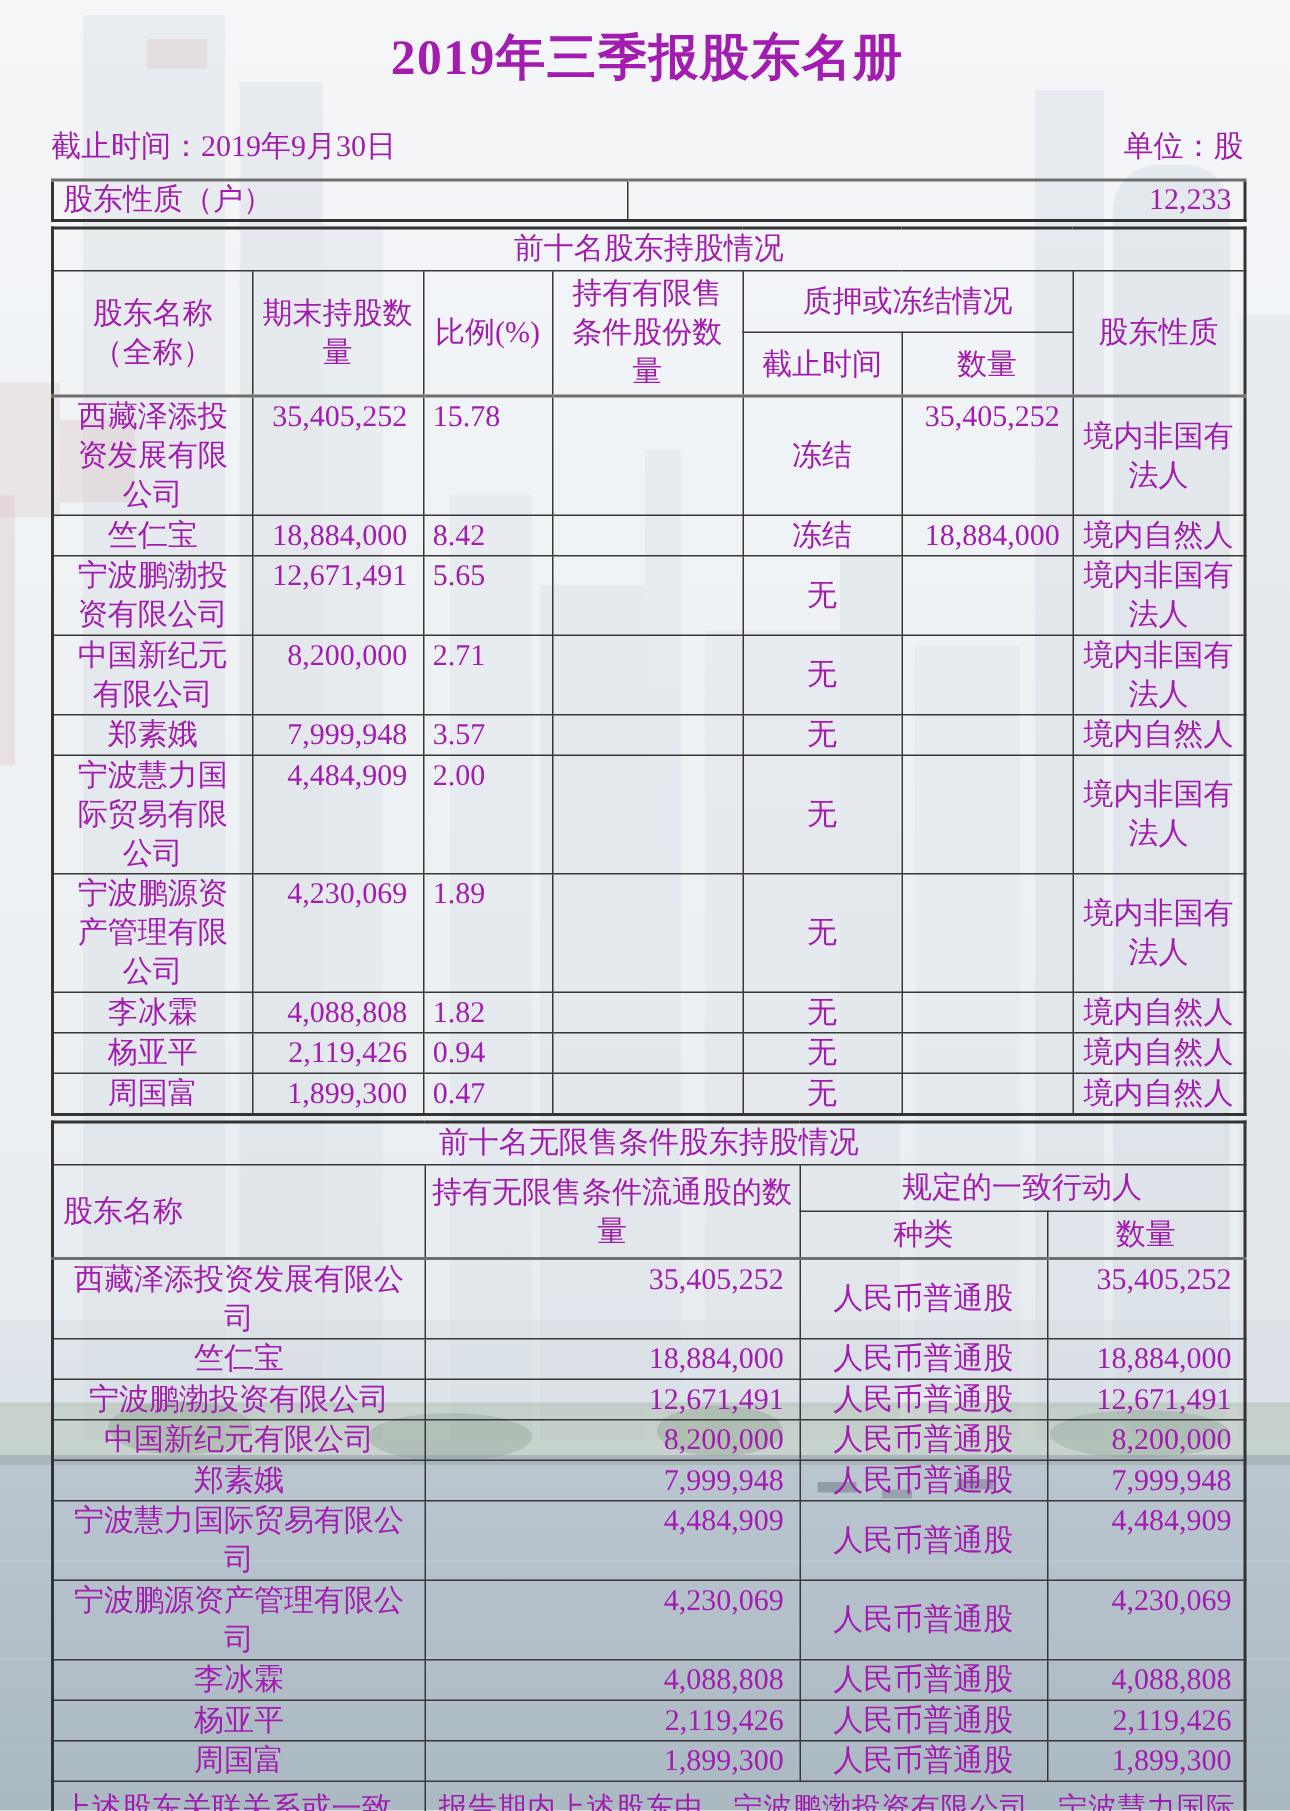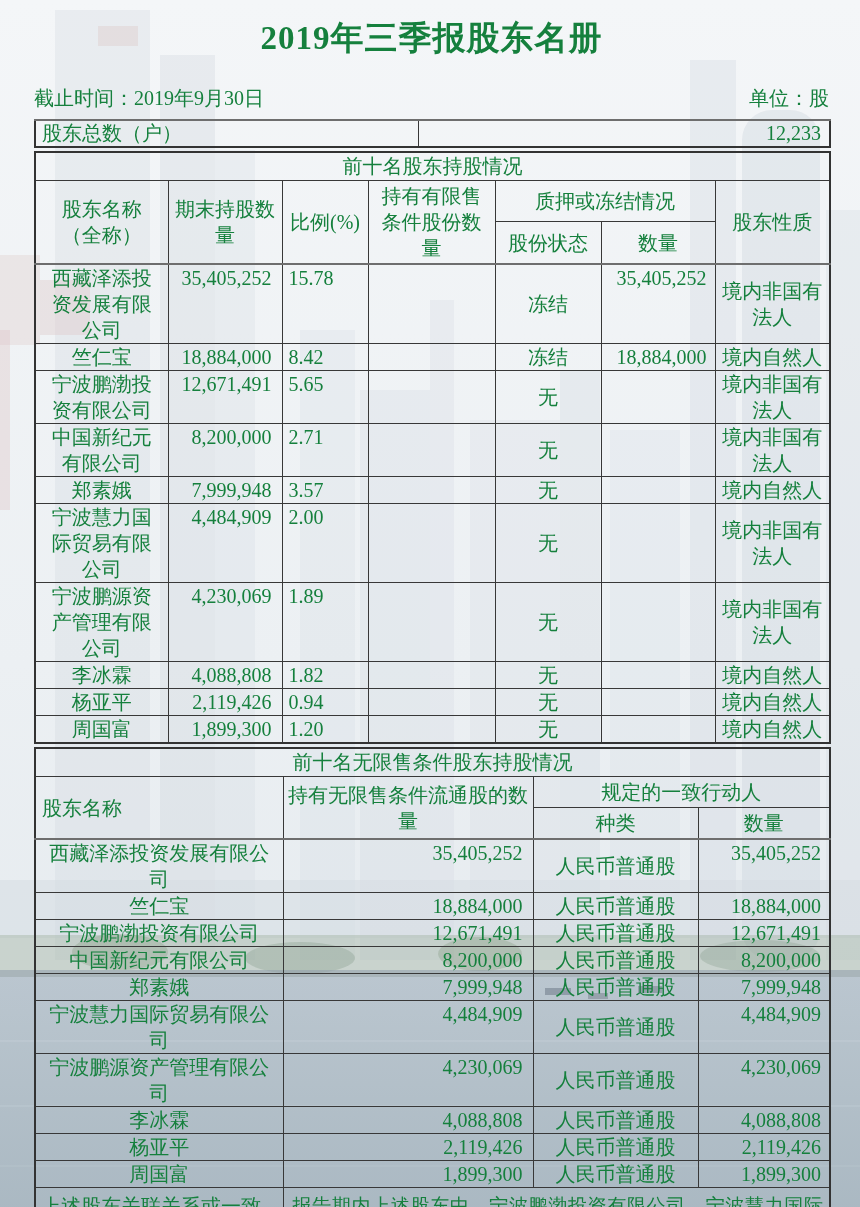--- a/index.html
+++ b/index.html
@@ -2,21 +2,21 @@
 <html><head>
 <meta charset="utf-8">
 <style>
   html,body{margin:0;padding:0;background:#dfe5ea;}
   .page{
     position:relative;
     width:860px;height:1207px;
     overflow:hidden;
     background:#eef1f5;
     font-family:"Liberation Serif","DejaVu Serif",serif;
-    color:#15803d;
+    color:#a21caf;
   }
   .bg{position:absolute;left:0;top:0;}
   .content{position:relative;z-index:2;padding:0 31px 0 34px;}
   h1.title{
     text-align:center;
     font-size:33px;
     font-weight:bold;
     margin:16px 0 24px 0;
     letter-spacing:1px;
   }
@@ -129,21 +129,21 @@
       <span>单位：股</span>
     </div>
 
     <table class="summary">
       <colgroup>
           <col style="width:383px">
           <col style="width:412px">
         </colgroup>
       <tbody>
         <tr>
-          <td class="lbl">股东总数（户）</td>
+          <td class="lbl">股东性质（户）</td>
           <td class="val">12,233</td>
         </tr>
       </tbody>
     </table>
 
     <table class="blocktable">
       <colgroup>
         <col style="width:133px">
           <col style="width:114px">
           <col style="width:86px">
@@ -161,21 +161,21 @@
             <span class="blk">股东名称</span>
             <span class="blk">（全称）</span>
           </th>
           <th rowspan="2">期末持股数量</th>
           <th rowspan="2">比例(%)</th>
           <th rowspan="2">持有有限售条件股份数量</th>
           <th colspan="2">质押或冻结情况</th>
           <th rowspan="2">股东性质</th>
         </tr>
         <tr>
-          <th>股份状态</th>
+          <th>截止时间</th>
           <th>数量</th>
         </tr>
       </thead>
       <tbody>
           <tr>
             <td class="c-name">西藏泽添投资发展有限公司</td>
             <td class="c-num">35,405,252</td>
             <td class="c-ratio">15.78</td>
             <td class="c-restricted"></td>
             <td class="c-center">冻结</td>
@@ -250,21 +250,21 @@
             <td class="c-num">2,119,426</td>
             <td class="c-ratio">0.94</td>
             <td class="c-restricted"></td>
             <td class="c-center">无</td>
             <td class="c-qty"></td>
             <td class="c-center">境内自然人</td>
           </tr>
           <tr>
             <td class="c-name">周国富</td>
             <td class="c-num">1,899,300</td>
-            <td class="c-ratio">1.20</td>
+            <td class="c-ratio">0.47</td>
             <td class="c-restricted"></td>
             <td class="c-center">无</td>
             <td class="c-qty"></td>
             <td class="c-center">境内自然人</td>
           </tr>
         </tbody>
     </table>
 
     <table class="blocktable">
       <colgroup>

